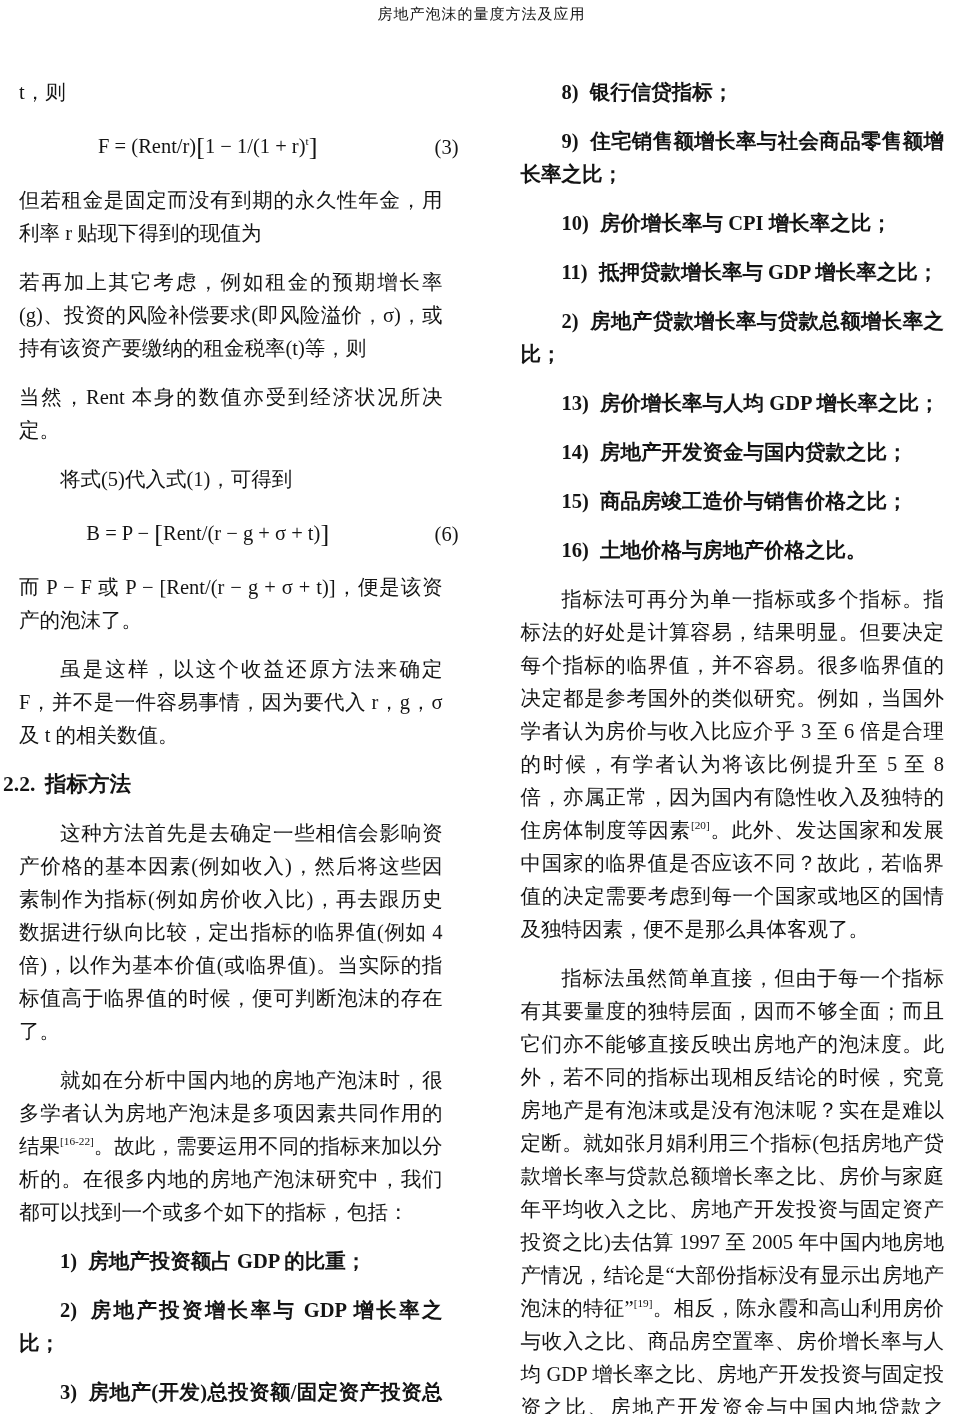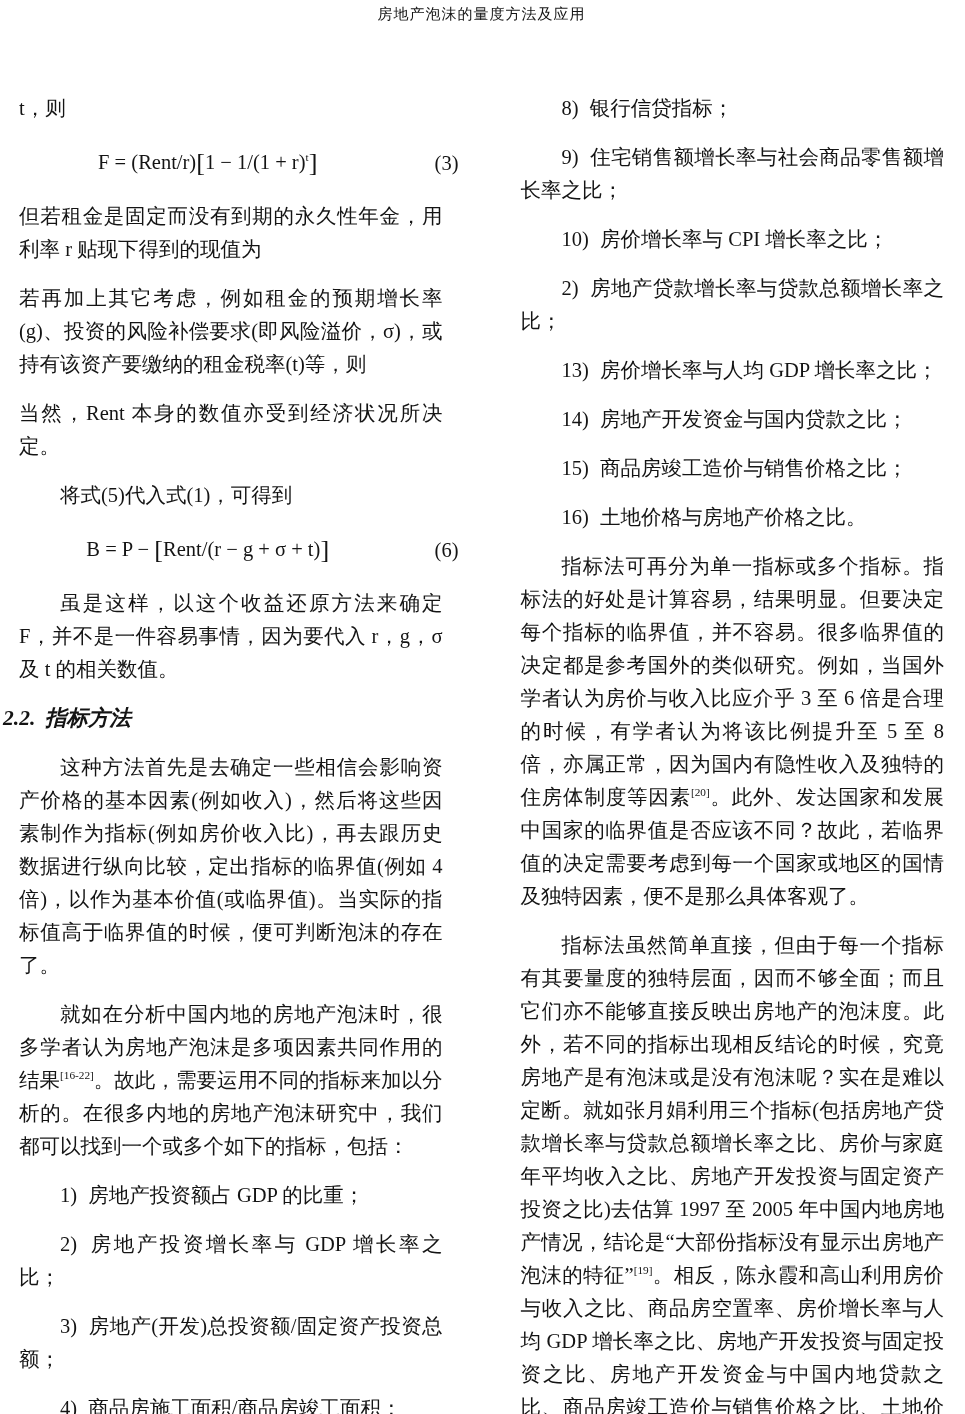--- a/index.html
+++ b/index.html
@@ -1,42 +1,42 @@
 <!DOCTYPE html>
 <html><head>
 <meta charset="utf-8">
 <style>
   html,body{margin:0;padding:0;background:#ffffff;}
   .page{
     width:965px;height:1414px;box-sizing:border-box;
     padding:2px 5px 4px 3px;
     background:#ffffff;color:#141414;
     font-family:"Liberation Serif","DejaVu Serif",serif;
-    display:flex;flex-direction:column;overflow:hidden;gap:16px;
+    display:flex;flex-direction:column;overflow:hidden;
   }
   .running-title{
     text-align:center;font-size:15px;line-height:18px;margin-top:3px;
     letter-spacing:1px;
   }
   .columns{display:flex;gap:46px;margin-top:37px;flex:1 1 auto;align-items:flex-start;}
   .col{
     width:calc(50% - 23px);
     font-size:20.5px;line-height:33px;
     text-align:justify;
   }
   p{margin:16px;}
   .indent{text-indent:2em;}
-  .li{text-indent:2em;}
+  .li{text-indent:2em;font-weight:bold;}
   .li-num{margin-right:0.55em;}
   sup{font-size:0.55em;line-height:0;vertical-align:super;}
   .formula{display:flex;align-items:center;margin:19px 0;line-height:36px;}
   .formula .math{flex:1 1 auto;text-align:center;}
   .formula .fnum{flex:0 0 46px;text-align:right;}
   .bk{font-size:128%;font-weight:400;vertical-align:-2px;}
-  .section-heading{margin:15px 0 12px 0;font-size:21.5px;line-height:33px;font-weight:bold;font-style:italic;}
+  .section-heading{margin:15px 0 12px 0;font-size:21.5px;line-height:33px;font-weight:bold;}
   .section-heading .h-num{font-family:"Liberation Serif","DejaVu Serif",serif;}
   .section-heading .h-text{font-family:"Liberation Sans","DejaVu Sans",sans-serif;margin-left:0.45em;}
   .footer{
     margin-top:auto;display:flex;justify-content:space-between;align-items:flex-end;
     font-size:17.5px;line-height:22px;padding:0 1px 2px 0;
   }
 </style>
 </head>
 <body>
 
@@ -61,20 +61,21 @@
 
 
       <p>当然，Rent 本身的数值亦受到经济状况所决定。</p>
       <p class="indent">将式(5)代入式(1)，可得到</p>
 
       <div class="formula">
         <span class="math"><span>B = P − </span><span class="bk">[</span><span>Rent/(r − g + σ + t)</span><span class="bk">]</span></span>
         <span class="fnum">(6)</span>
       </div>
 
+      <p>而 P − F 或 P − [Rent/(r − g + σ + t)]，便是该资产的泡沫了。</p>
       <p class="indent">虽是这样，以这个收益还原方法来确定 F，并不是一件容易事情，因为要代入 r，g，σ及 t 的相关数值。</p>
 
       <h2 class="section-heading"><span class="h-num">2.2.</span><span class="h-text">指标方法</span></h2>
 
       <p class="indent">这种方法首先是去确定一些相信会影响资产价格的基本因素(例如收入)，然后将这些因素制作为指标(例如房价收入比)，再去跟历史数据进行纵向比较，定出指标的临界值(例如 4 倍)，以作为基本价值(或临界值)。当实际的指标值高于临界值的时候，便可判断泡沫的存在了。</p>
 
       <p class="indent"><span>就如在分析中国内地的房地产泡沫时，很多学者认为房地产泡沫是多项因素共同作用的结果</span><sup>[16-22]</sup><span>。故此，需要运用不同的指标来加以分析的。在很多内地的房地产泡沫研究中，我们都可以找到一个或多个如下的指标，包括：</span></p>
 
       <p class="li"><span class="li-num">1)</span><span>房地产投资额占 GDP 的比重；</span></p>
       <p class="li"><span class="li-num">2)</span><span>房地产投资增长率与 GDP 增长率之比；</span></p>
@@ -82,20 +83,21 @@
       <p class="li"><span class="li-num">4)</span><span>商品房施工面积/商品房竣工面积；</span></p>
       <p class="li"><span class="li-num">5)</span><span>房屋的空置面积与空置率；</span></p>
       <p class="li"><span class="li-num">6)</span><span>房价收入比；</span></p>
       <p class="li"><span class="li-num">7)</span><span>房屋租售比；</span></p>
     </div>
 
     <div class="col">
       <p class="li"><span class="li-num">8)</span><span>银行信贷指标；</span></p>
       <p class="li"><span class="li-num">9)</span><span>住宅销售额增长率与社会商品零售额增长率之比；</span></p>
       <p class="li"><span class="li-num">10)</span><span>房价增长率与 CPI 增长率之比；</span></p>
+      <p class="li"><span class="li-num">11)</span><span>抵押贷款增长率与 GDP 增长率之比；</span></p>
       <p class="li"><span class="li-num">2)</span><span>房地产贷款增长率与贷款总额增长率之比；</span></p>
       <p class="li"><span class="li-num">13)</span><span>房价增长率与人均 GDP 增长率之比；</span></p>
       <p class="li"><span class="li-num">14)</span><span>房地产开发资金与国内贷款之比；</span></p>
       <p class="li"><span class="li-num">15)</span><span>商品房竣工造价与销售价格之比；</span></p>
       <p class="li"><span class="li-num">16)</span><span>土地价格与房地产价格之比。</span></p>
 
       <p class="indent"><span>指标法可再分为单一指标或多个指标。指标法的好处是计算容易，结果明显。但要决定每个指标的临界值，并不容易。很多临界值的决定都是参考国外的类似研究。例如，当国外学者认为房价与收入比应介乎 3 至 6 倍是合理的时候，有学者认为将该比例提升至 5 至 8 倍，亦属正常，因为国内有隐性收入及独特的住房体制度等因素</span><sup>[20]</sup><span>。此外、发达国家和发展中国家的临界值是否应该不同？故此，若临界值的决定需要考虑到每一个国家或地区的国情及独特因素，便不是那么具体客观了。</span></p>
 
       <p class="indent"><span>指标法虽然简单直接，但由于每一个指标有其要量度的独特层面，因而不够全面；而且它们亦不能够直接反映出房地产的泡沫度。此外，若不同的指标出现相反结论的时候，究竟房地产是有泡沫或是没有泡沫呢？实在是难以定断。就如张月娟利用三个指标(包括房地产贷款增长率与贷款总额增长率之比、房价与家庭年平均收入之比、房地产开发投资与固定资产投资之比)去估算 1997 至 2005 年中国内地房地产情况，结论是“大部份指标没有显示出房地产泡沫的特征”</span><sup>[19]</sup><span>。相反，陈永霞和高山利用房价与收入之比、商品房空置率、房价增长率与人均 GDP 增长率之比、房地产开发投资与固定投资之比、房地产开发资金与中国内地贷款之比、商品房竣工造价与销售价格之比、土地价格与房地产价格之比等七项指标，对 1994 至 2005 年间的中国内地房地产情况作出综合分析，认为自“2003 年以来，土地价格出现泡沫已是不争的事实”</span><sup>[20]</sup><span>。</span></p>
 

